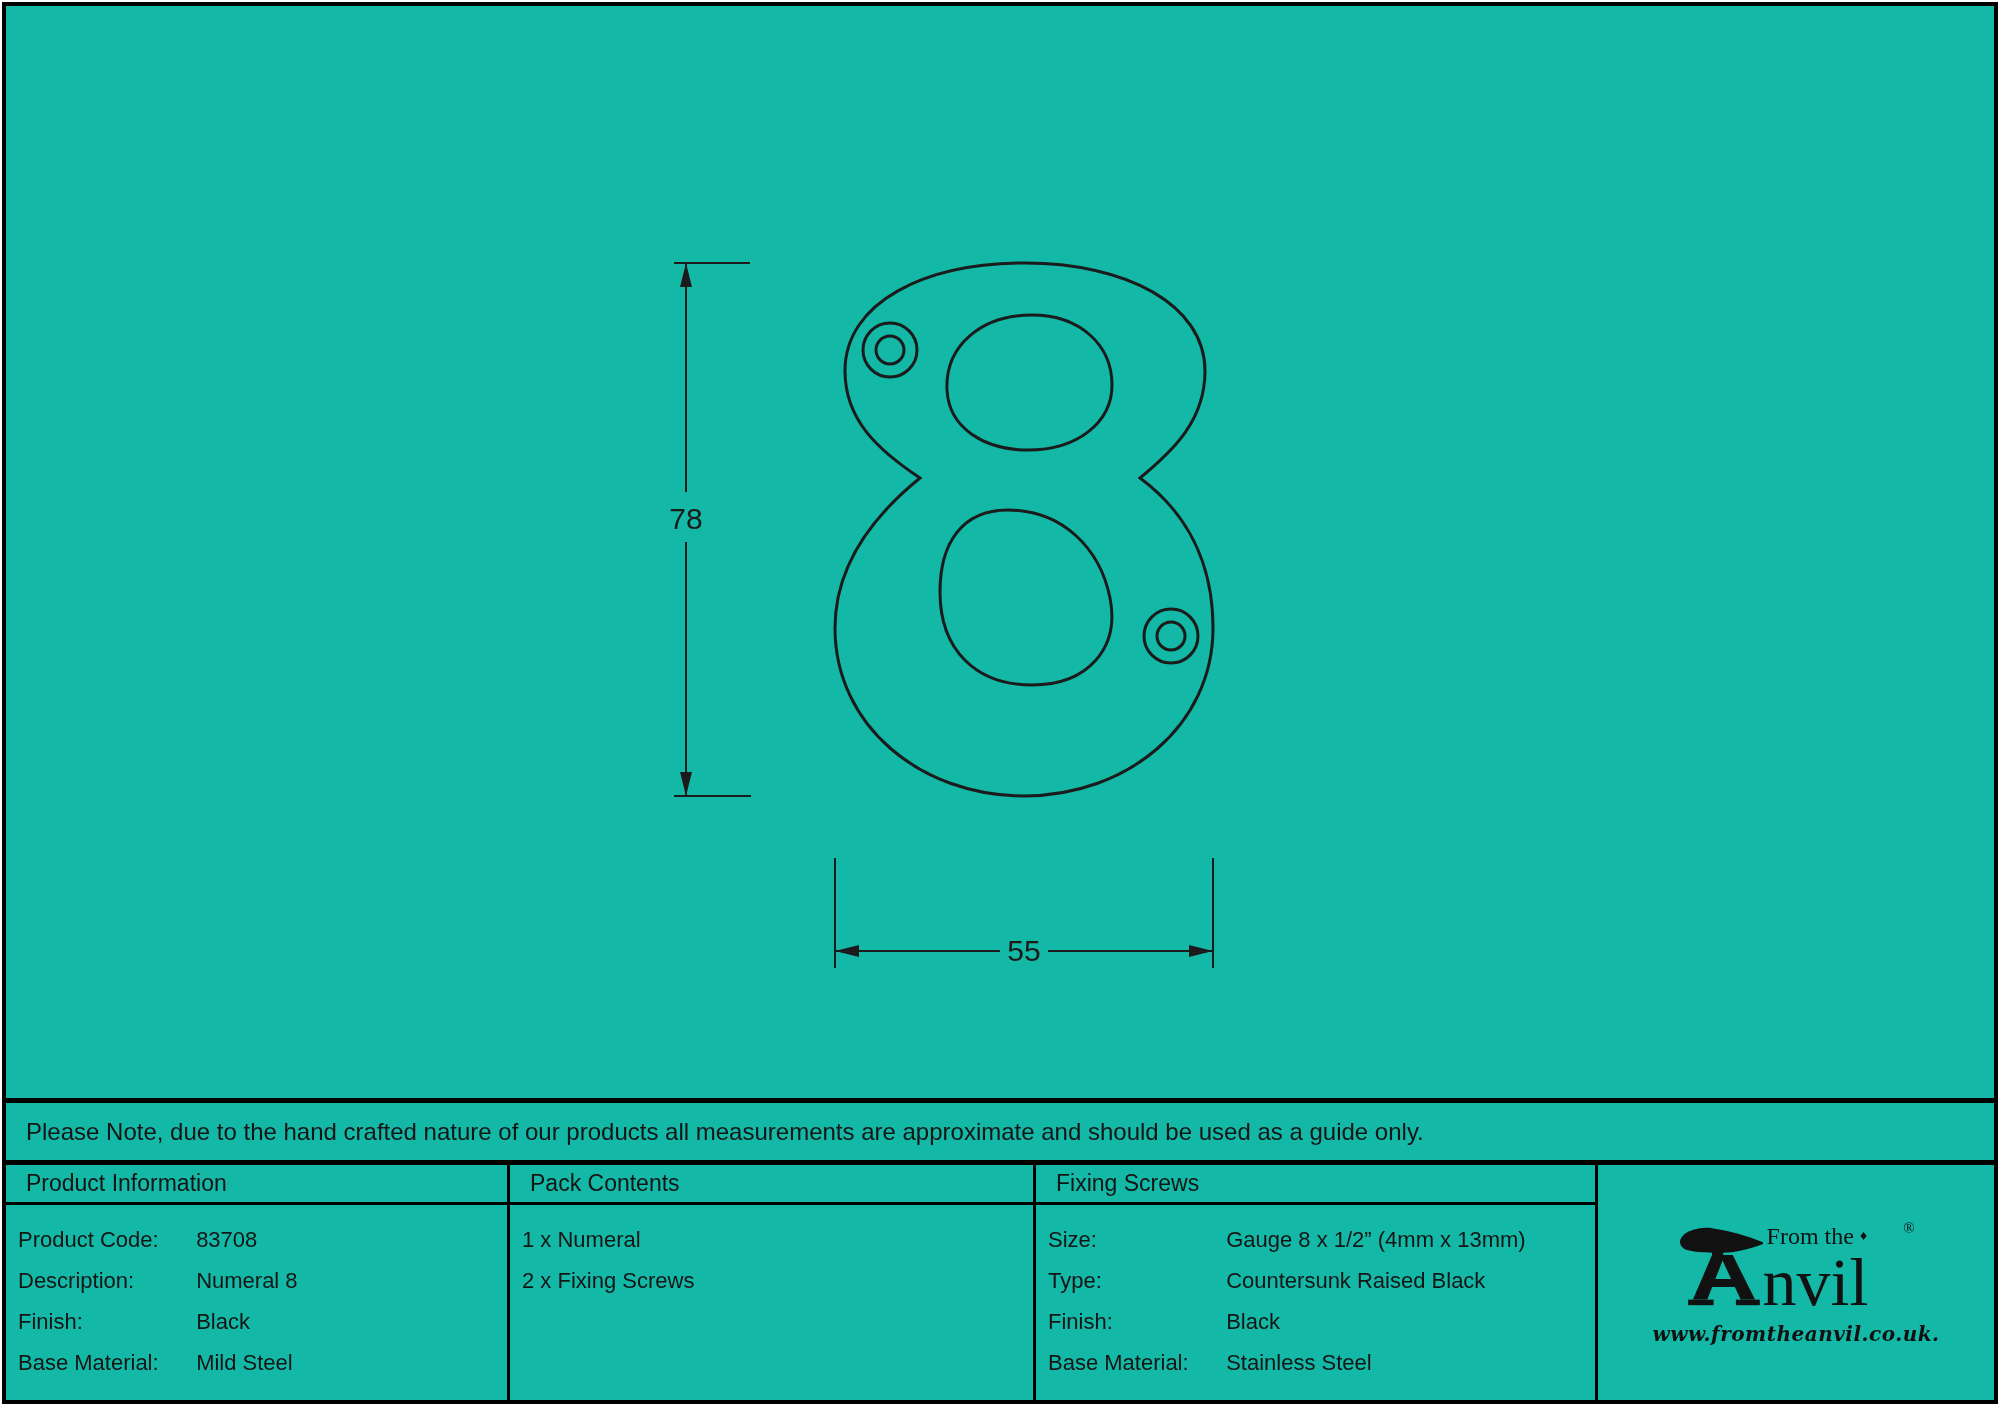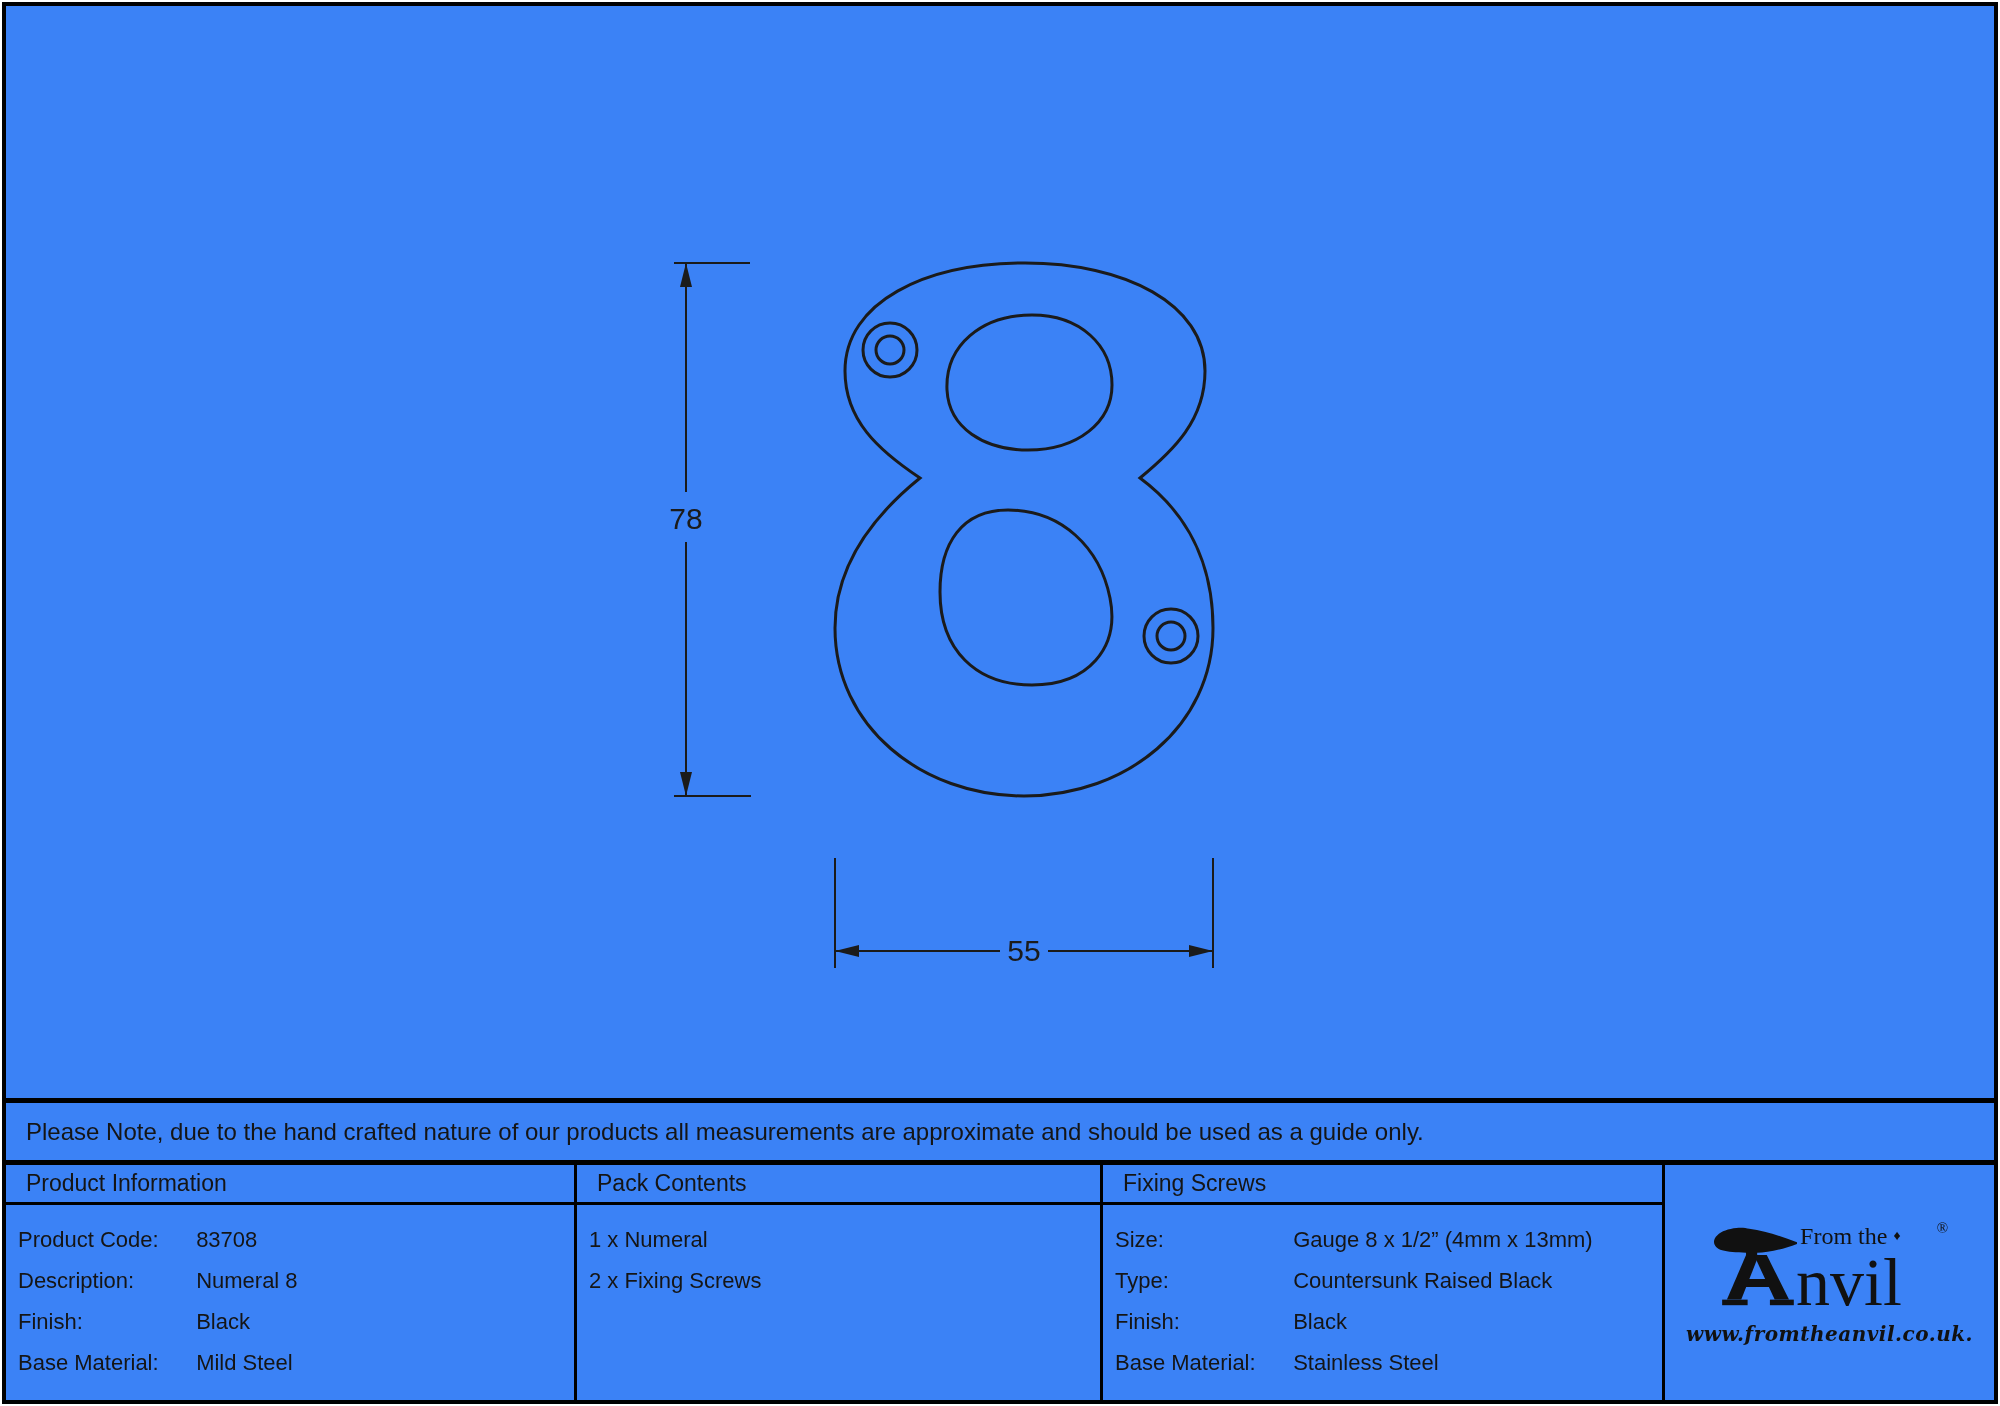--- a/index.html
+++ b/index.html
@@ -8,21 +8,21 @@
     width:2000px;height:1406px;
     background:#ffffff;
     font-family:"Liberation Sans",sans-serif;
     color:#151515;
     overflow:hidden;
   }
   .frame{
     position:absolute;left:2px;top:2px;right:2px;bottom:2px;
     border:4px solid #000;
     display:flex;flex-direction:column;
-    background:#3b82f6;
+    background:#14b8a6;
   }
   .drawing-area{
     flex:1 1 auto;
     position:relative;
   }
   .drawing-area svg{position:absolute;left:0;top:0;width:100%;height:100%;}
 
   .note-row{
     box-sizing:border-box;
     height:67px;
@@ -31,21 +31,21 @@
     display:flex;align-items:center;
     padding-left:20px;
     font-size:24px;
   }
   .info-table{
     flex:0 0 235px;
     display:flex;
   }
   .col{box-sizing:border-box;}
   .col.bordered{border-right:3px solid #000;}
-  .c1{width:571px;}
+  .c1{width:504px;}
   .c2{width:526px;}
   .c3{width:562px;}
   .c4{flex:1 1 auto;display:flex;align-items:center;justify-content:center;}
   .hdr{
     box-sizing:border-box;
     height:40px;line-height:36px;
     border-bottom:3px solid #000;
     padding-left:20px;
     font-size:23px;
   }

